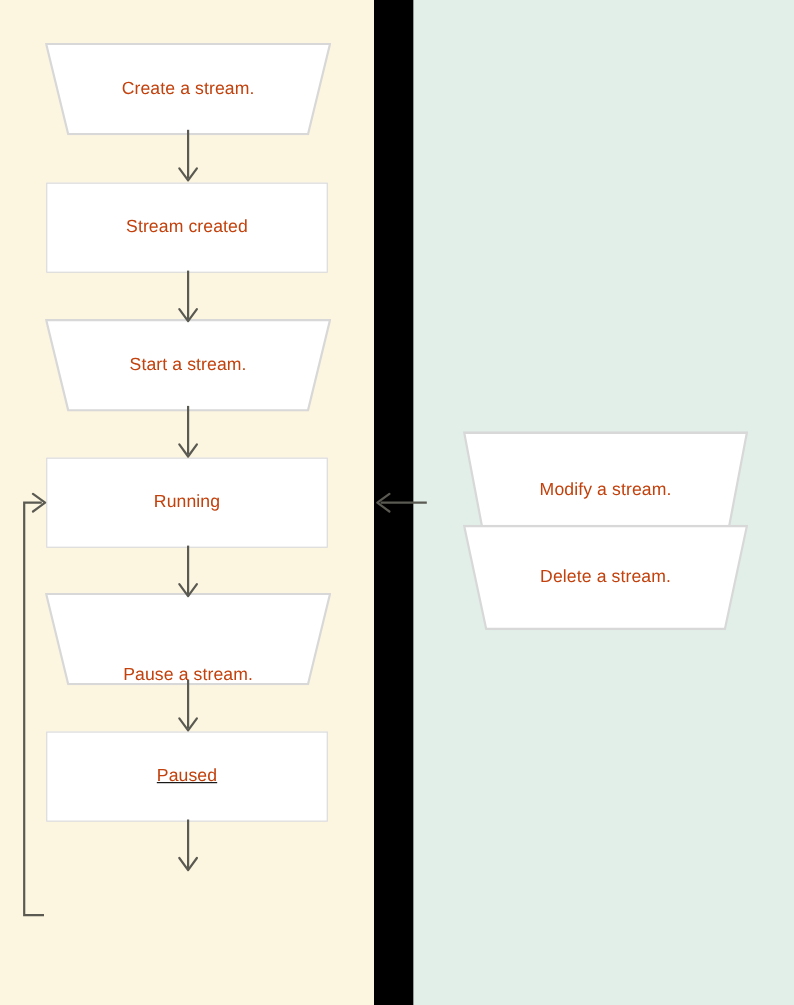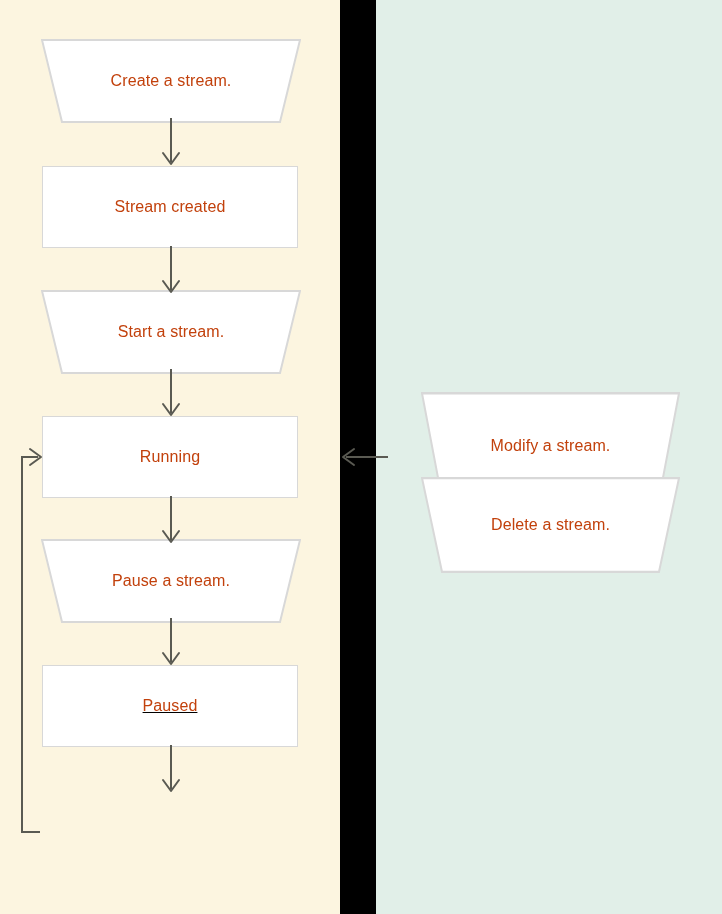--- a/index.html
+++ b/index.html
@@ -145,21 +145,21 @@
 
   <div class="node" style="left:41px; top:290px; width:260px; height:84px;">
     <span class="shape-trap">
       <svg viewBox="0 0 260 84" preserveAspectRatio="none">
         <polygon points="1,1 259,1 239,83 21,83" fill="#ffffff" stroke="#d8d8d8" stroke-width="2"></polygon>
       </svg>
     </span>
     <span class="node-label">Start a stream.</span>
   </div>
 
-  <div class="node" style="left:41px; top:539px; width:260px; height:84px;">
+  <div class="node" style="left:41px; top:539px; width:260px; height:84px;align-items:flex-end;">
     <span class="shape-trap">
       <svg viewBox="0 0 260 84" preserveAspectRatio="none">
         <polygon points="1,1 259,1 239,83 21,83" fill="#ffffff" stroke="#d8d8d8" stroke-width="2"></polygon>
       </svg>
     </span>
     <span class="node-label">Pause a stream.</span>
   </div>
 
   <div class="node" style="left:42px; top:665px; width:256px; height:82px;text-decoration:underline;">
     <span class="shape-rect"></span>

